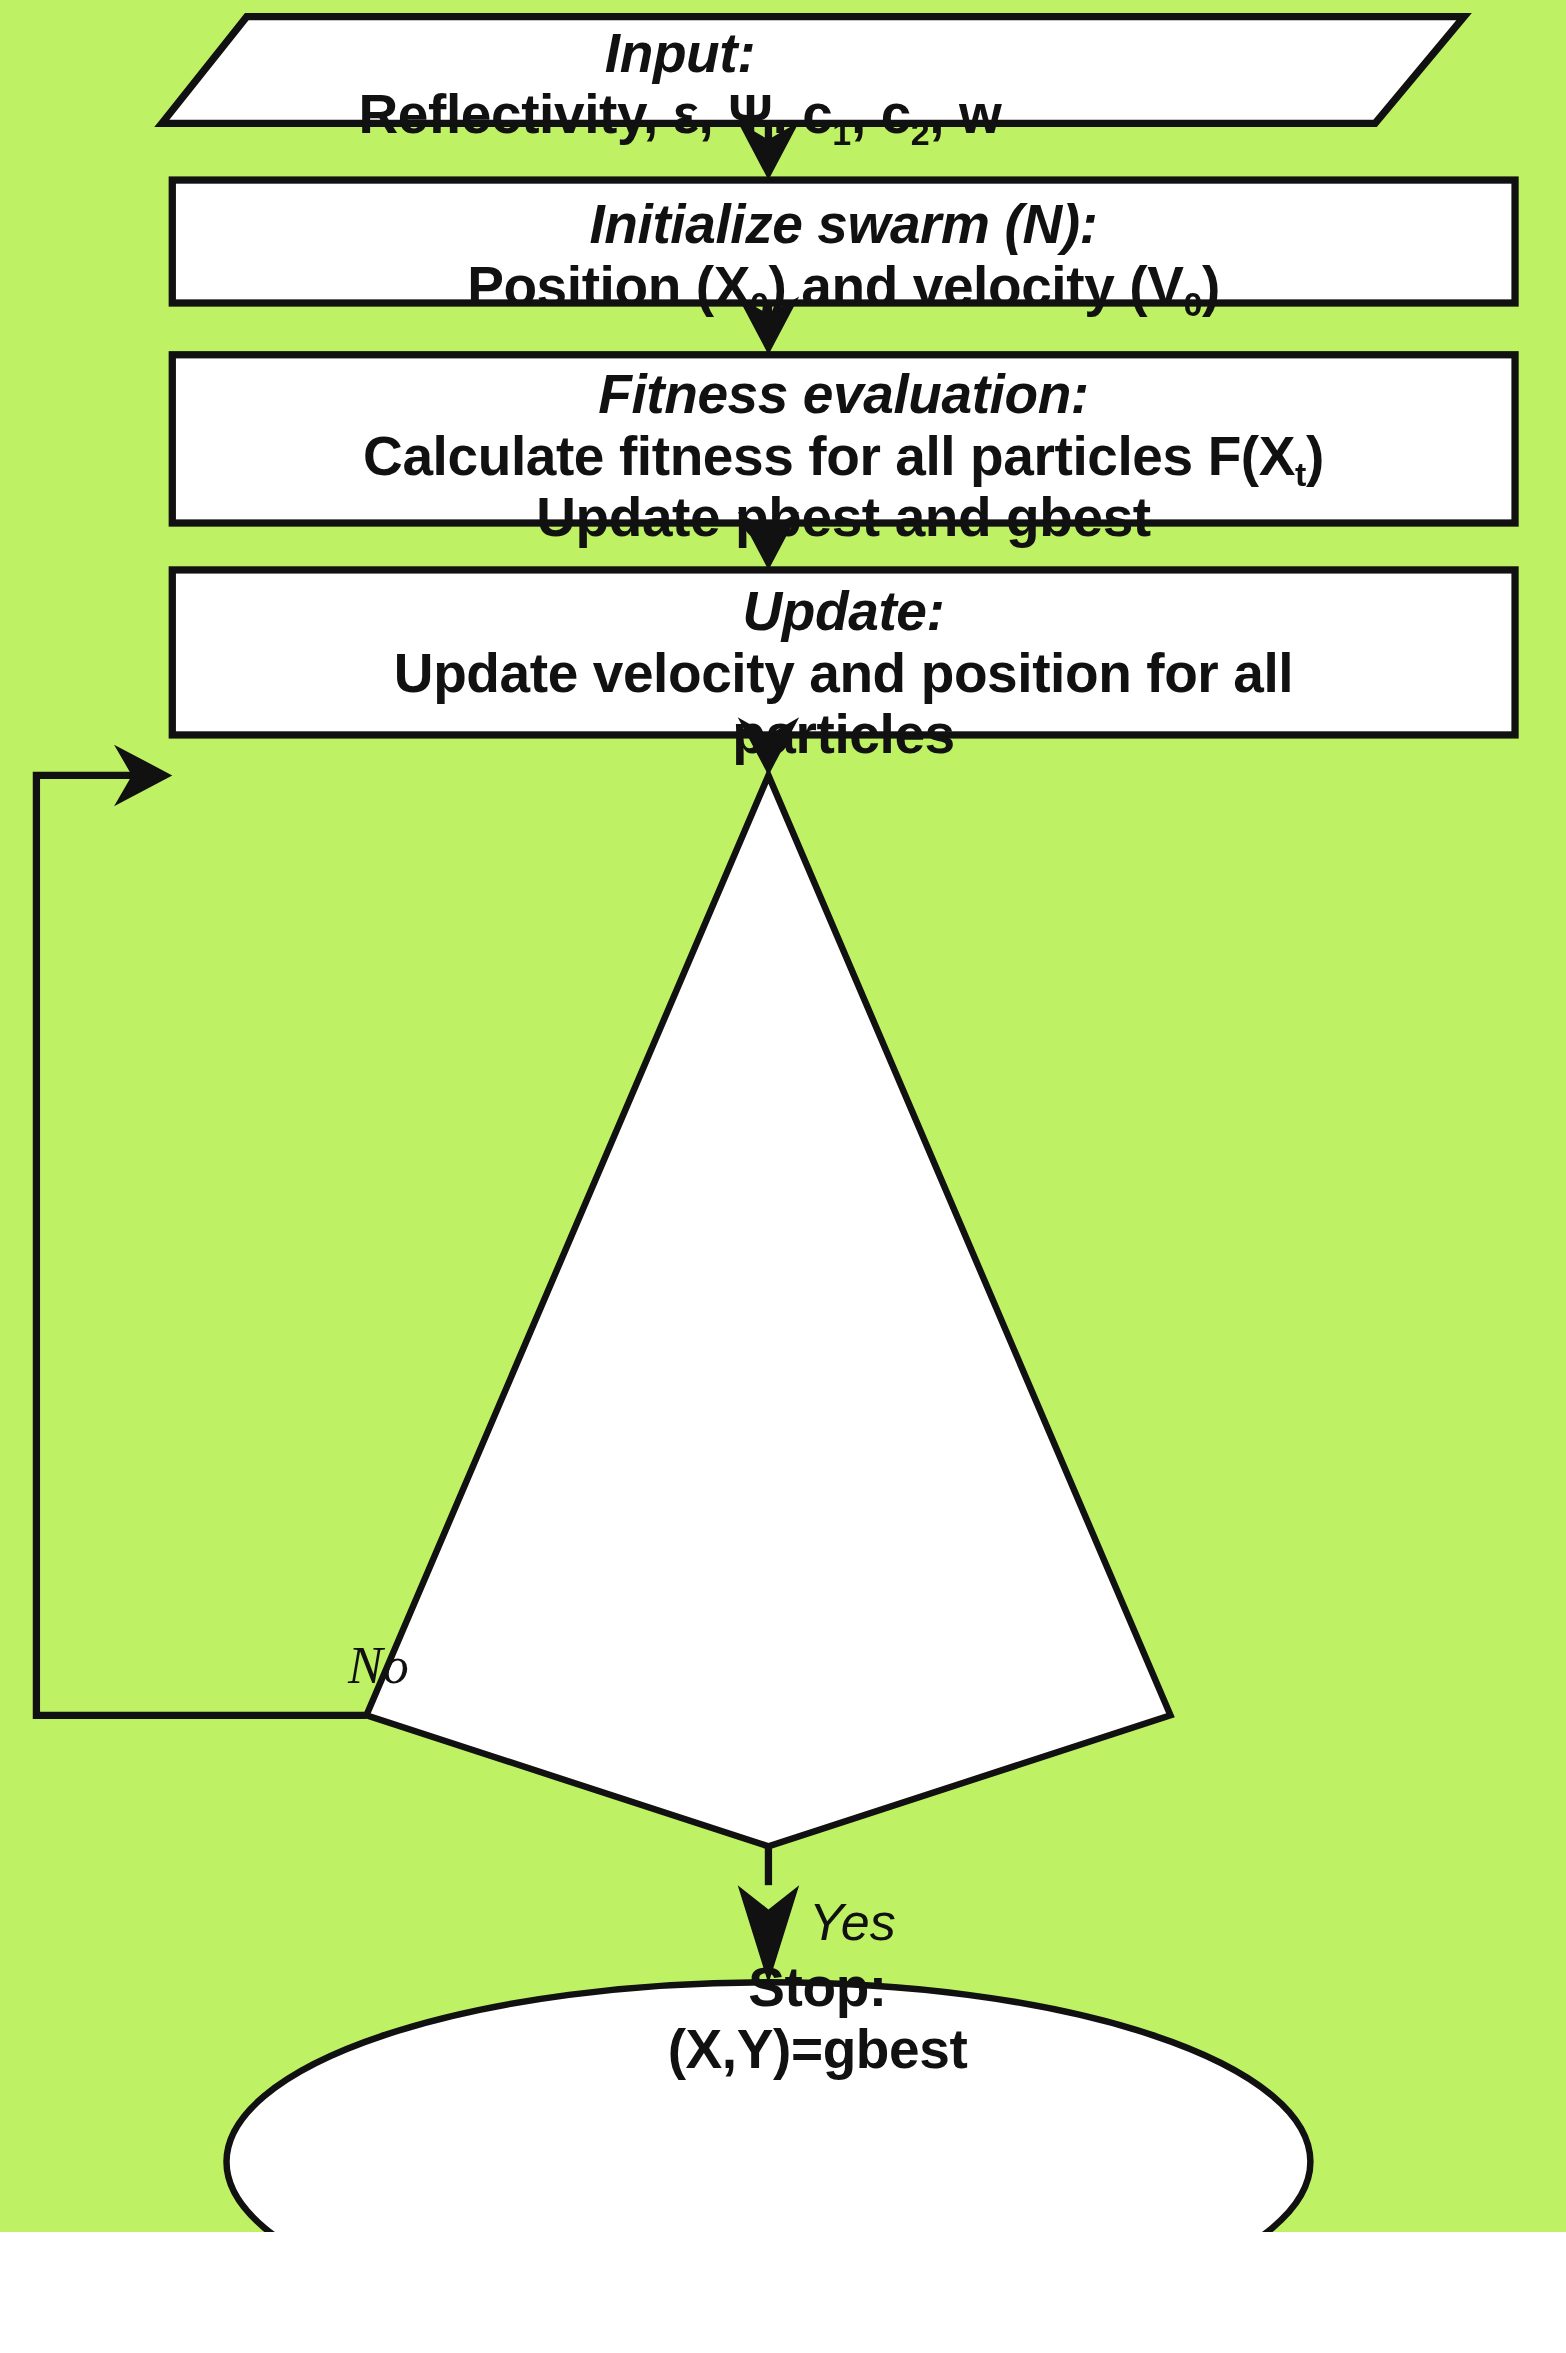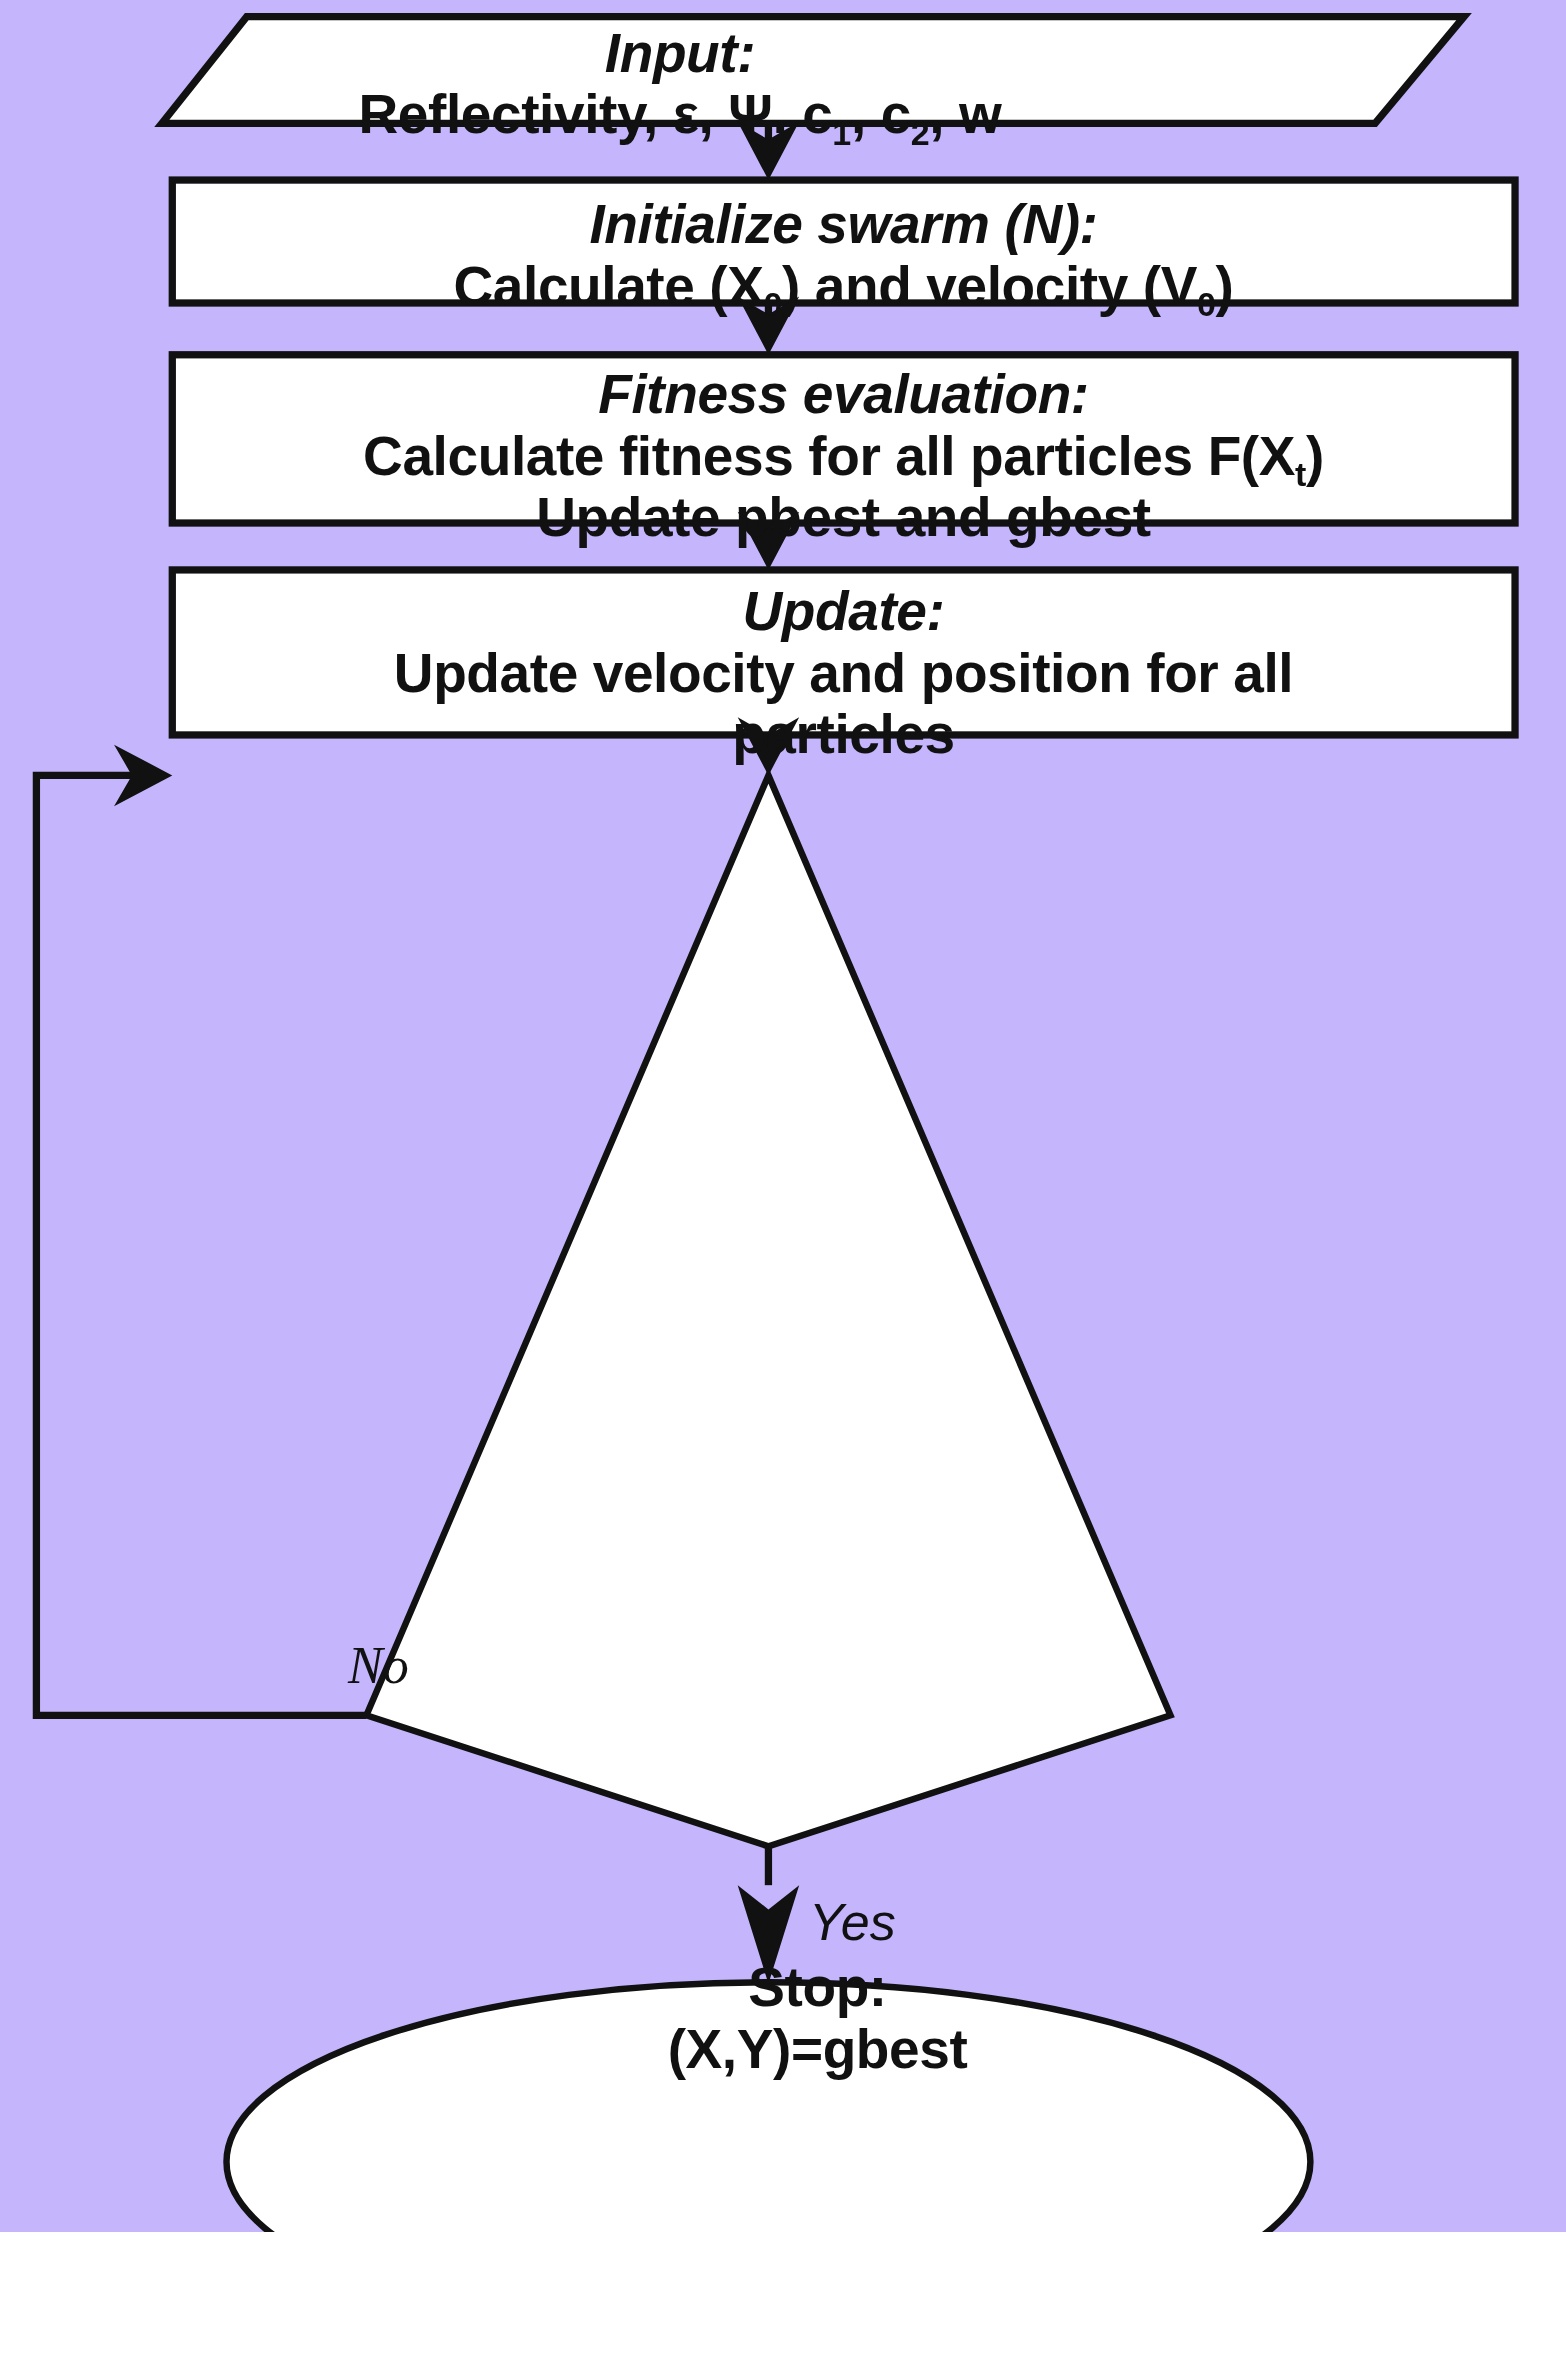--- a/index.html
+++ b/index.html
@@ -8,21 +8,21 @@
     padding: 0;
     background: #ffffff;
   }
   body {
     font-family: "Liberation Sans", sans-serif;
   }
   #canvas {
     position: relative;
     width: 1566px;
     height: 2232px;
-    background: #c4b5fd;
+    background: #bef264;
     overflow: hidden;
   }
   svg#flow {
     position: absolute;
     left: 0;
     top: 0;
     width: 1566px;
     height: 2354px;
   }
   .shape-stroke {
@@ -129,21 +129,21 @@
     <ellipse class="shape-thin" cx="950" cy="2672" rx="670" ry="222"></ellipse>
   </svg>
 
   <div class="tbox" id="input-text">
     <div class="hdr">Input:</div>
     <div class="bdy"><span>Reflectivity, ε, Ψ, c</span><sub>1</sub><span>, c</span><sub>2</sub><span>, w</span></div>
   </div>
 
   <div class="tbox" id="init-text">
     <div class="hdr">Initialize swarm (N):</div>
-    <div class="bdy"><span>Calculate (X</span><sub>0</sub><span>) and velocity (V</span><sub>0</sub><span>)</span></div>
+    <div class="bdy"><span>Position (X</span><sub>0</sub><span>) and velocity (V</span><sub>0</sub><span>)</span></div>
   </div>
 
   <div class="tbox" id="fitness-text">
     <div class="hdr">Fitness evaluation:</div>
     <div class="bdy"><span>Calculate fitness for all particles F(X</span><sub>t</sub><span>)</span></div>
     <div class="bdy">Update pbest and gbest</div>
   </div>
 
   <div class="tbox" id="update-text">
     <div class="hdr">Update:</div>

